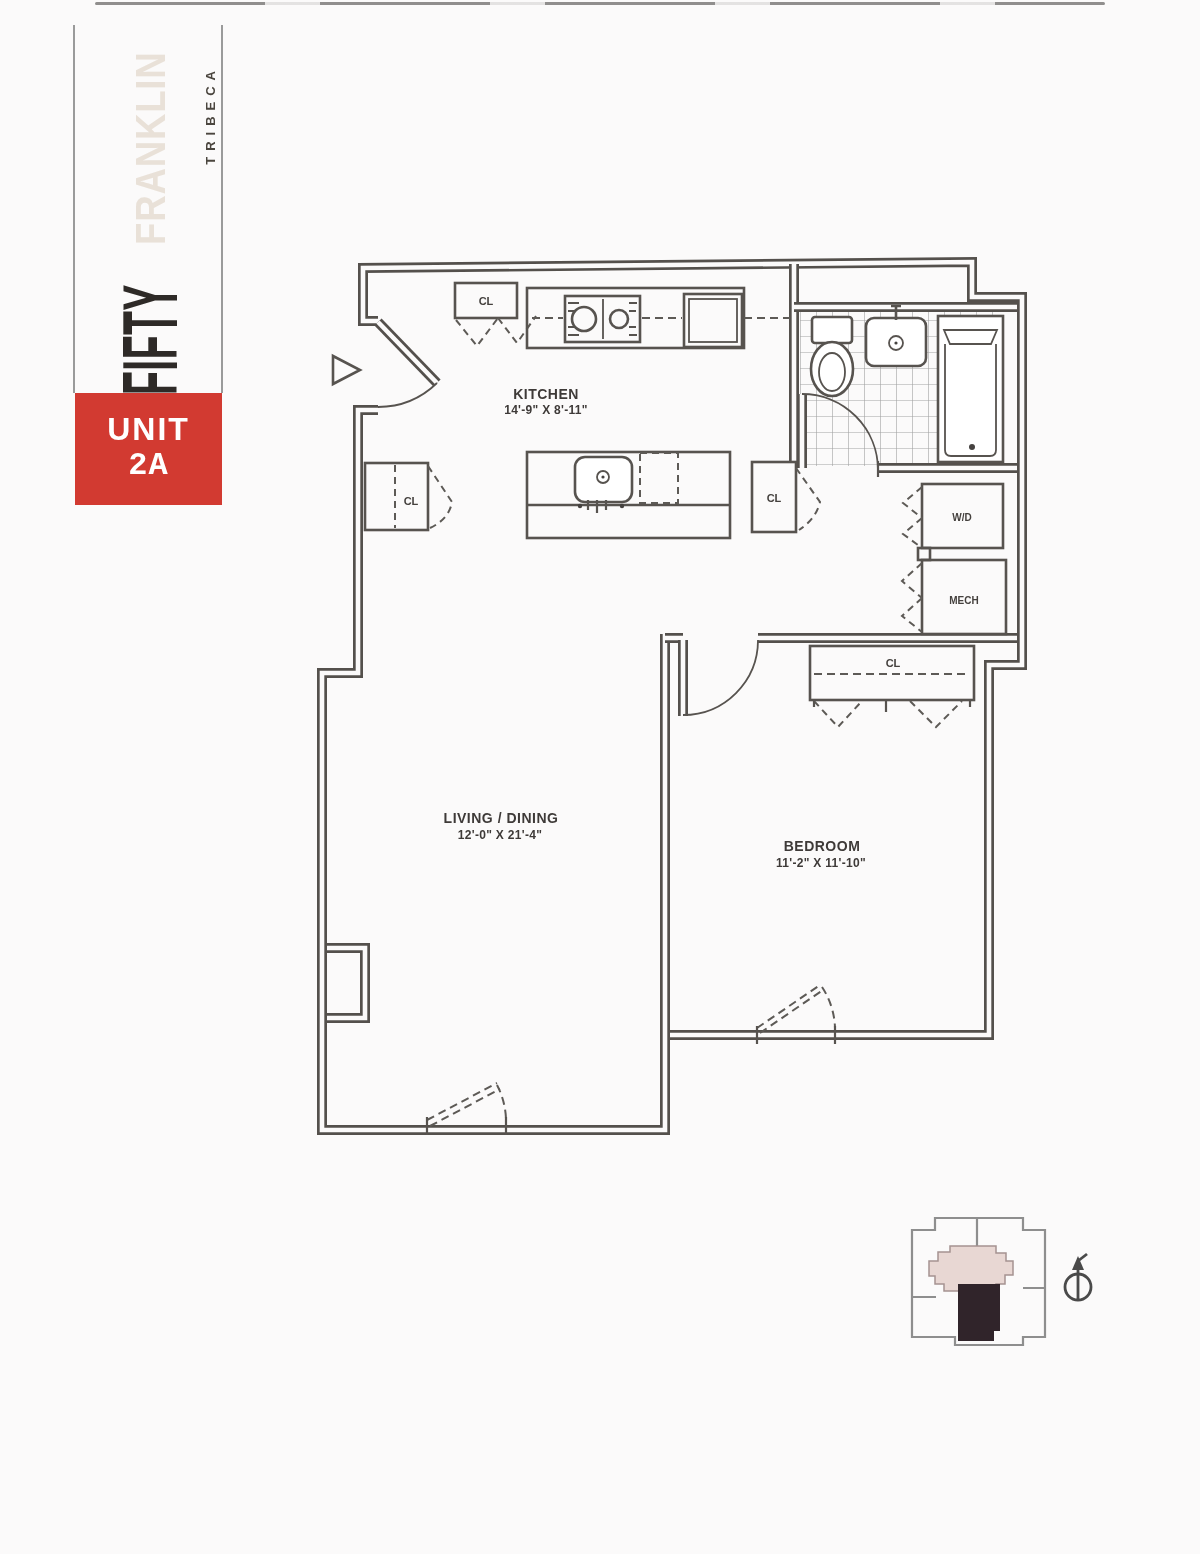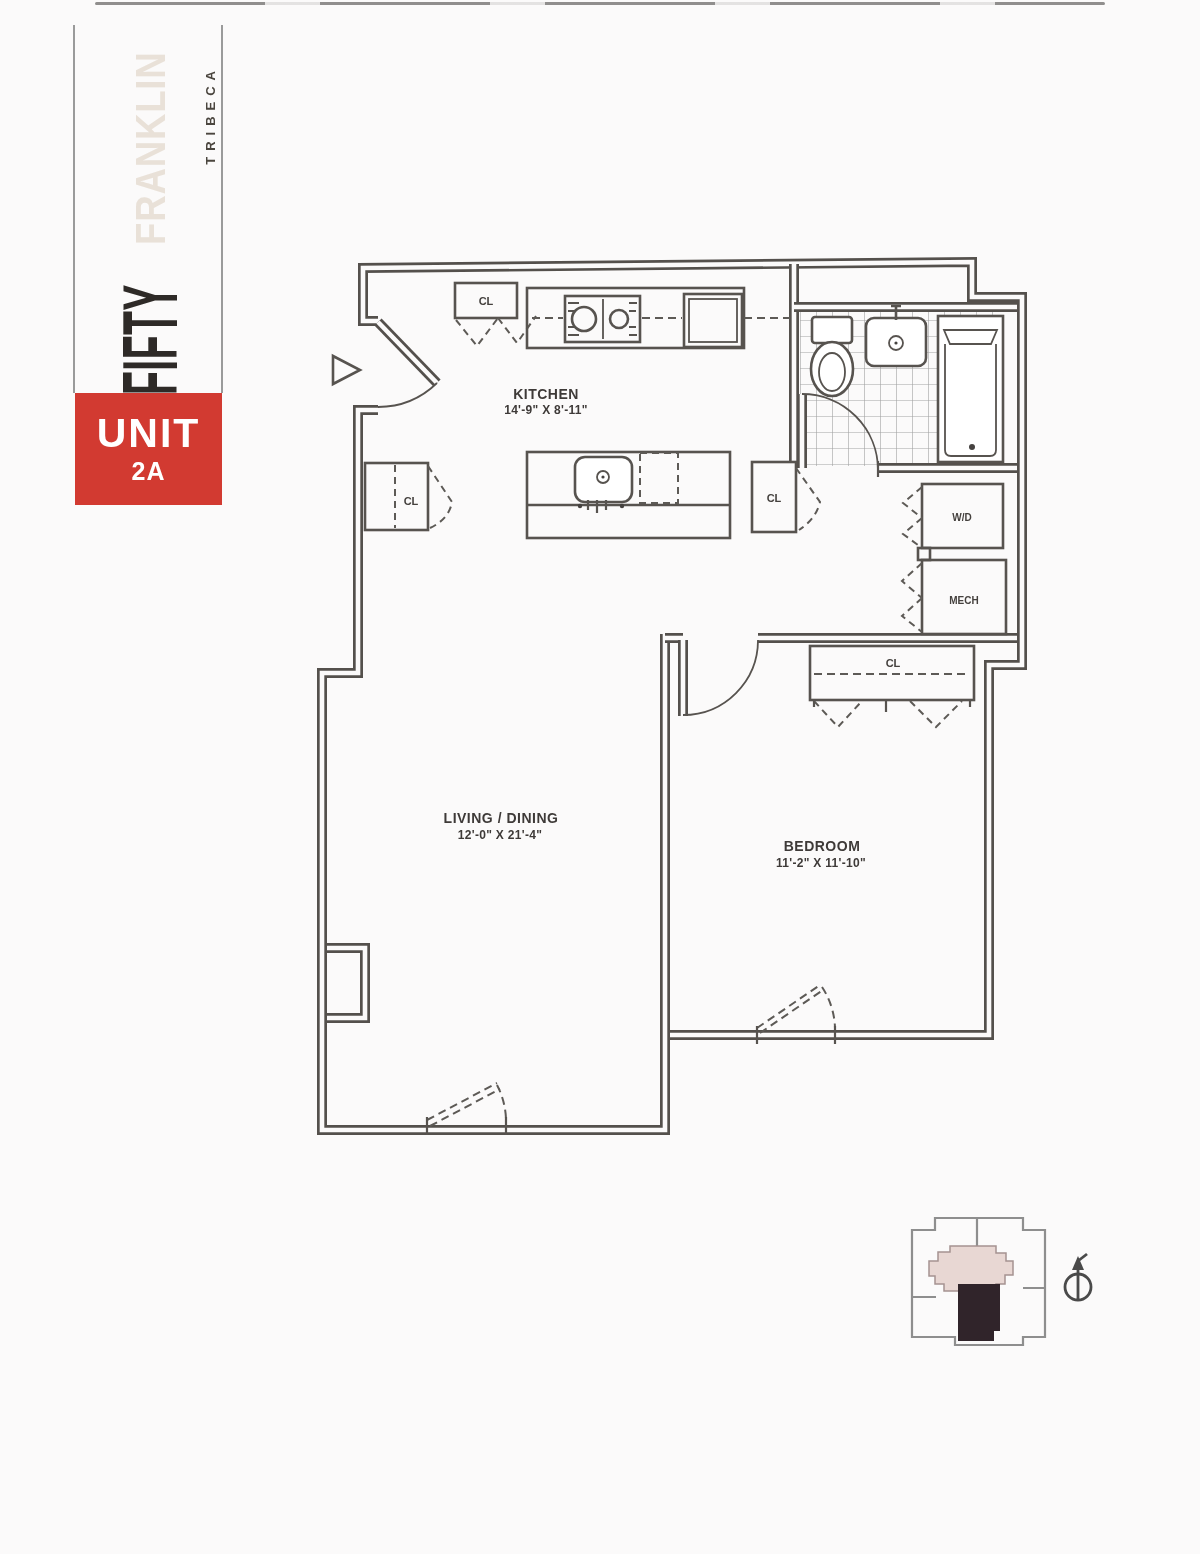--- a/index.html
+++ b/index.html
@@ -35,22 +35,22 @@
   }
   .brand .tribeca{
     position:absolute;right:10px;bottom:-8px;
     font-weight:bold;font-size:13px;letter-spacing:6px;color:#4b463f;
   }
   .unit-badge{
     position:absolute;left:75px;top:393px;width:147px;height:112px;
     background:#d23a31;color:#ffffff;text-align:center;
     display:flex;flex-direction:column;align-items:center;justify-content:center;
   }
-  .unit-badge .unit-word{font-weight:bold;font-size:41px;letter-spacing:2px;line-height:1.05;}
-  .unit-badge .unit-num{font-weight:bold;font-size:25px;letter-spacing:1px;line-height:1.2;}
+  .unit-badge .unit-word{font-weight:bold;font-size:32px;letter-spacing:2px;line-height:1.05;}
+  .unit-badge .unit-num{font-weight:bold;font-size:32px;letter-spacing:1px;line-height:1.2;font-family:Liberation Mono, monospace;}
   
   svg.plan{position:absolute;left:0;top:0;filter:blur(.3px);}
   .wo{stroke:#54504c;stroke-width:10;fill:none;}
   .wi{stroke:#fbfafa;stroke-width:4.6;fill:none;}
   .thin{stroke:#57534f;stroke-width:2.6;fill:none;}
   .thin2{stroke:#57534f;stroke-width:1.8;fill:none;}
   .wfill{fill:#ffffff;}
   .dash{stroke:#5d5a56;stroke-width:2;fill:none;stroke-dasharray:7 5;}
   .dash2{stroke:#5d5a56;stroke-width:2;fill:none;stroke-dasharray:8 5;}
   .tick{stroke:#57534f;stroke-width:2.2;fill:none;}

